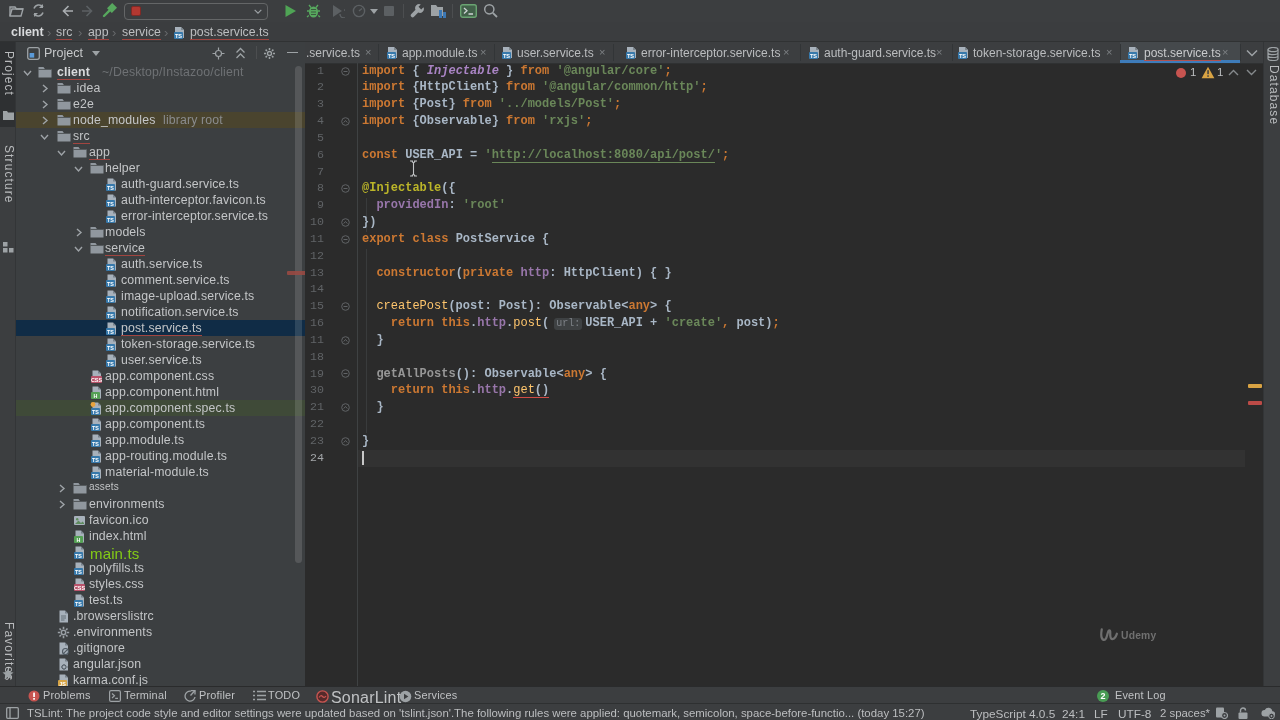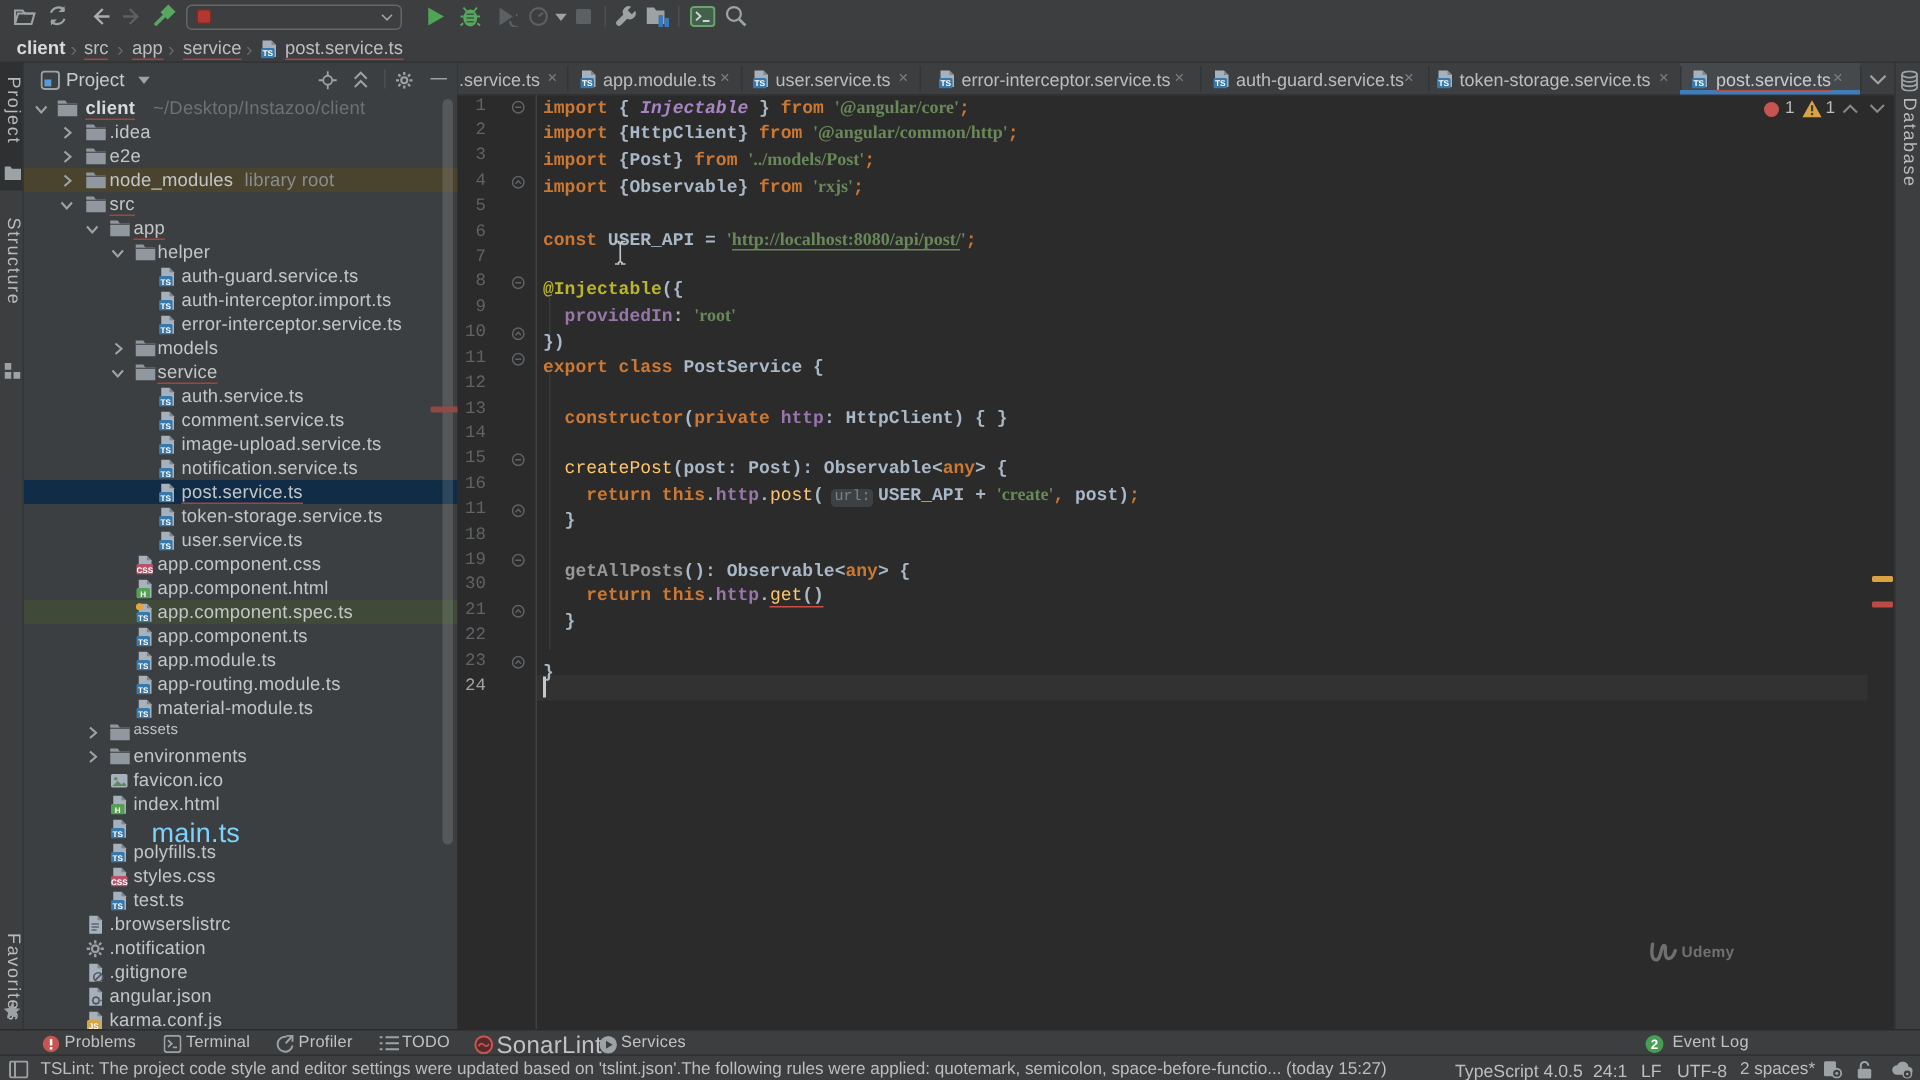--- a/index.html
+++ b/index.html
@@ -13,21 +13,21 @@
 #leftstripe { position:absolute; left:0; top:42px; width:16px; height:644px; background:#3c3e40; border-right:1px solid #333537; }
 #project { position:absolute; left:16px; top:42px; width:289px; height:644px; background:#3c3f41; }
 #editor { position:absolute; left:305px; top:42px; width:958px; height:644px; background:#2b2b2b; }
 #rightstripe { position:absolute; left:1263px; top:42px; width:17px; height:644px; background:#3c3e40; border-left:1px solid #333537; }
 #btoolbar { position:absolute; left:0; top:686px; width:1280px; height:17px; background:#3c3e40; border-top:1px solid #2a2b2c; }
 #statusbar { position:absolute; left:0; top:703px; width:1280px; height:17px; background:#3c3e40; border-top:1px solid #2e3031; }
 
 .ui { font-size:12px; color:#bfc1c3; }
 .vtext { writing-mode:vertical-rl; font-size:12px; color:#b9bbbd; letter-spacing:1.1px; }
 
-.k{color:#cc7832;} .s{color:#6a8759;font-family:Liberation Serif, serif;} .w{color:#a9b7c6;} .pp{color:#9876aa;}
+.k{color:#cc7832;} .s{color:#6a8759;} .w{color:#a9b7c6;} .pp{color:#9876aa;}
 .y{color:#ffc66d;font-weight:normal;} .an{color:#bbb529;} .gr{color:#979797;}
 .imp{color:#a984c4;font-style:italic;}
 .chip { display:inline-block; background:#3e4143; color:#7e8288; border-radius:3px;
   font-size:10px; padding:0 2px; line-height:12px; margin:0 3px 0 5px; font-weight:normal; }
 .crumb { top:4px; font-size:12.3px; color:#bcbec0; line-height:12.5px; }
 .crumb-sep { top:3px; font-size:13px; color:#67696b; }
 .rul { border-bottom:1px solid #a24540; }
 svg { display:block; }
 </style>
 </head>
@@ -258,21 +258,21 @@
       </div>
     <div class="abs" style="left:105px;top:135px;font-size:12.3px;letter-spacing:0.15px;white-space:nowrap;color:#c3c5c7;"><span style="">auth-guard.service.ts</span></div>
     <div class="abs" style="left:89px;top:152px;">
         <svg width="13" height="13" viewBox="0 0 13 13">
           <path d="M2.5 0.5 h5.5 l3 3 v9 H2.5 z" fill="#a7b1bb"></path>
           <path d="M8 0.5 l3 3 h-3 z" fill="#78828c"></path>
           <rect x="1" y="6" width="9" height="7" rx="1" fill="#3779ab"></rect>
           <text x="5.5" y="11.8" font-size="5.4" font-weight="bold" fill="#fff" text-anchor="middle" font-family="Liberation Sans">TS</text>
         </svg>
       </div>
-    <div class="abs" style="left:105px;top:151px;font-size:12.3px;letter-spacing:0.15px;white-space:nowrap;color:#c3c5c7;"><span style="">auth-interceptor.import.ts</span></div>
+    <div class="abs" style="left:105px;top:151px;font-size:12.3px;letter-spacing:0.15px;white-space:nowrap;color:#c3c5c7;"><span style="">auth-interceptor.favicon.ts</span></div>
     <div class="abs" style="left:89px;top:168px;">
         <svg width="13" height="13" viewBox="0 0 13 13">
           <path d="M2.5 0.5 h5.5 l3 3 v9 H2.5 z" fill="#a7b1bb"></path>
           <path d="M8 0.5 l3 3 h-3 z" fill="#78828c"></path>
           <rect x="1" y="6" width="9" height="7" rx="1" fill="#3779ab"></rect>
           <text x="5.5" y="11.8" font-size="5.4" font-weight="bold" fill="#fff" text-anchor="middle" font-family="Liberation Sans">TS</text>
         </svg>
       </div>
     <div class="abs" style="left:105px;top:167px;font-size:12.3px;letter-spacing:0.15px;white-space:nowrap;color:#c3c5c7;"><span style="">error-interceptor.service.ts</span></div>
     <div class="abs" style="left:58px;top:185.5px;">
@@ -470,21 +470,21 @@
       </div>
     <div class="abs" style="left:73px;top:487px;font-size:12.3px;letter-spacing:0.15px;white-space:nowrap;color:#c3c5c7;"><span style="">index.html</span></div>
     <div class="abs" style="left:57px;top:504px;">
         <svg width="13" height="13" viewBox="0 0 13 13">
           <path d="M2.5 0.5 h5.5 l3 3 v9 H2.5 z" fill="#a7b1bb"></path>
           <path d="M8 0.5 l3 3 h-3 z" fill="#78828c"></path>
           <rect x="1" y="6" width="9" height="7" rx="1" fill="#3779ab"></rect>
           <text x="5.5" y="11.8" font-size="5.4" font-weight="bold" fill="#fff" text-anchor="middle" font-family="Liberation Sans">TS</text>
         </svg>
       </div>
-    <div class="abs" style="left:85px;top:503px;font-size:18px;letter-spacing:0.15px;white-space:nowrap;color:#7dd3fc;"><span style="">main.ts</span></div>
+    <div class="abs" style="left:74px;top:503px;font-size:15px;letter-spacing:0.15px;white-space:nowrap;color:#84cc16;"><span style="">main.ts</span></div>
     <div class="abs" style="left:57px;top:520px;">
         <svg width="13" height="13" viewBox="0 0 13 13">
           <path d="M2.5 0.5 h5.5 l3 3 v9 H2.5 z" fill="#a7b1bb"></path>
           <path d="M8 0.5 l3 3 h-3 z" fill="#78828c"></path>
           <rect x="1" y="6" width="9" height="7" rx="1" fill="#3779ab"></rect>
           <text x="5.5" y="11.8" font-size="5.4" font-weight="bold" fill="#fff" text-anchor="middle" font-family="Liberation Sans">TS</text>
         </svg>
       </div>
     <div class="abs" style="left:73px;top:519px;font-size:12.3px;letter-spacing:0.15px;white-space:nowrap;color:#c3c5c7;"><span style="">polyfills.ts</span></div>
     <div class="abs" style="left:57px;top:536px;">
@@ -514,21 +514,21 @@
       </div>
     <div class="abs" style="left:57px;top:567px;font-size:12.3px;letter-spacing:0.15px;white-space:nowrap;color:#c3c5c7;"><span style="">.browserslistrc</span></div>
     <div class="abs" style="left:41px;top:584px;">
         <svg width="13" height="13" viewBox="0 0 13 13">
           <circle cx="6.5" cy="6.5" r="2.2" fill="none" stroke="#9aa0a6" stroke-width="1.5"></circle>
           <g stroke="#9aa0a6" stroke-width="1.6">
             <path d="M6.5 0.8 v2.2 M6.5 10 v2.2 M0.8 6.5 h2.2 M10 6.5 h2.2 M2.5 2.5 l1.5 1.5 M9 9 l1.5 1.5 M10.5 2.5 L9 4 M4 9 l-1.5 1.5"></path>
           </g>
         </svg>
       </div>
-    <div class="abs" style="left:57px;top:583px;font-size:12.3px;letter-spacing:0.15px;white-space:nowrap;color:#c3c5c7;"><span style="">.notification</span></div>
+    <div class="abs" style="left:57px;top:583px;font-size:12.3px;letter-spacing:0.15px;white-space:nowrap;color:#c3c5c7;"><span style="">.environments</span></div>
     <div class="abs" style="left:41px;top:600px;">
         <svg width="13" height="13" viewBox="0 0 13 13">
           <path d="M2.5 0.5 h5.5 l3 3 v9 H2.5 z" fill="#a7b1bb"></path>
           <path d="M8 0.5 l3 3 h-3 z" fill="#78828c"></path>
           <circle cx="8.5" cy="9.5" r="3" fill="#a7b1bb" stroke="#4e5861" stroke-width="1.1"></circle>
           <path d="M6.4 11.6 L10.6 7.4" stroke="#4e5861" stroke-width="1.1"></path>
         </svg>
       </div>
     <div class="abs" style="left:57px;top:599px;font-size:12.3px;letter-spacing:0.15px;white-space:nowrap;color:#c3c5c7;"><span style="">.gitignore</span></div>
     <div class="abs" style="left:41px;top:616px;">

